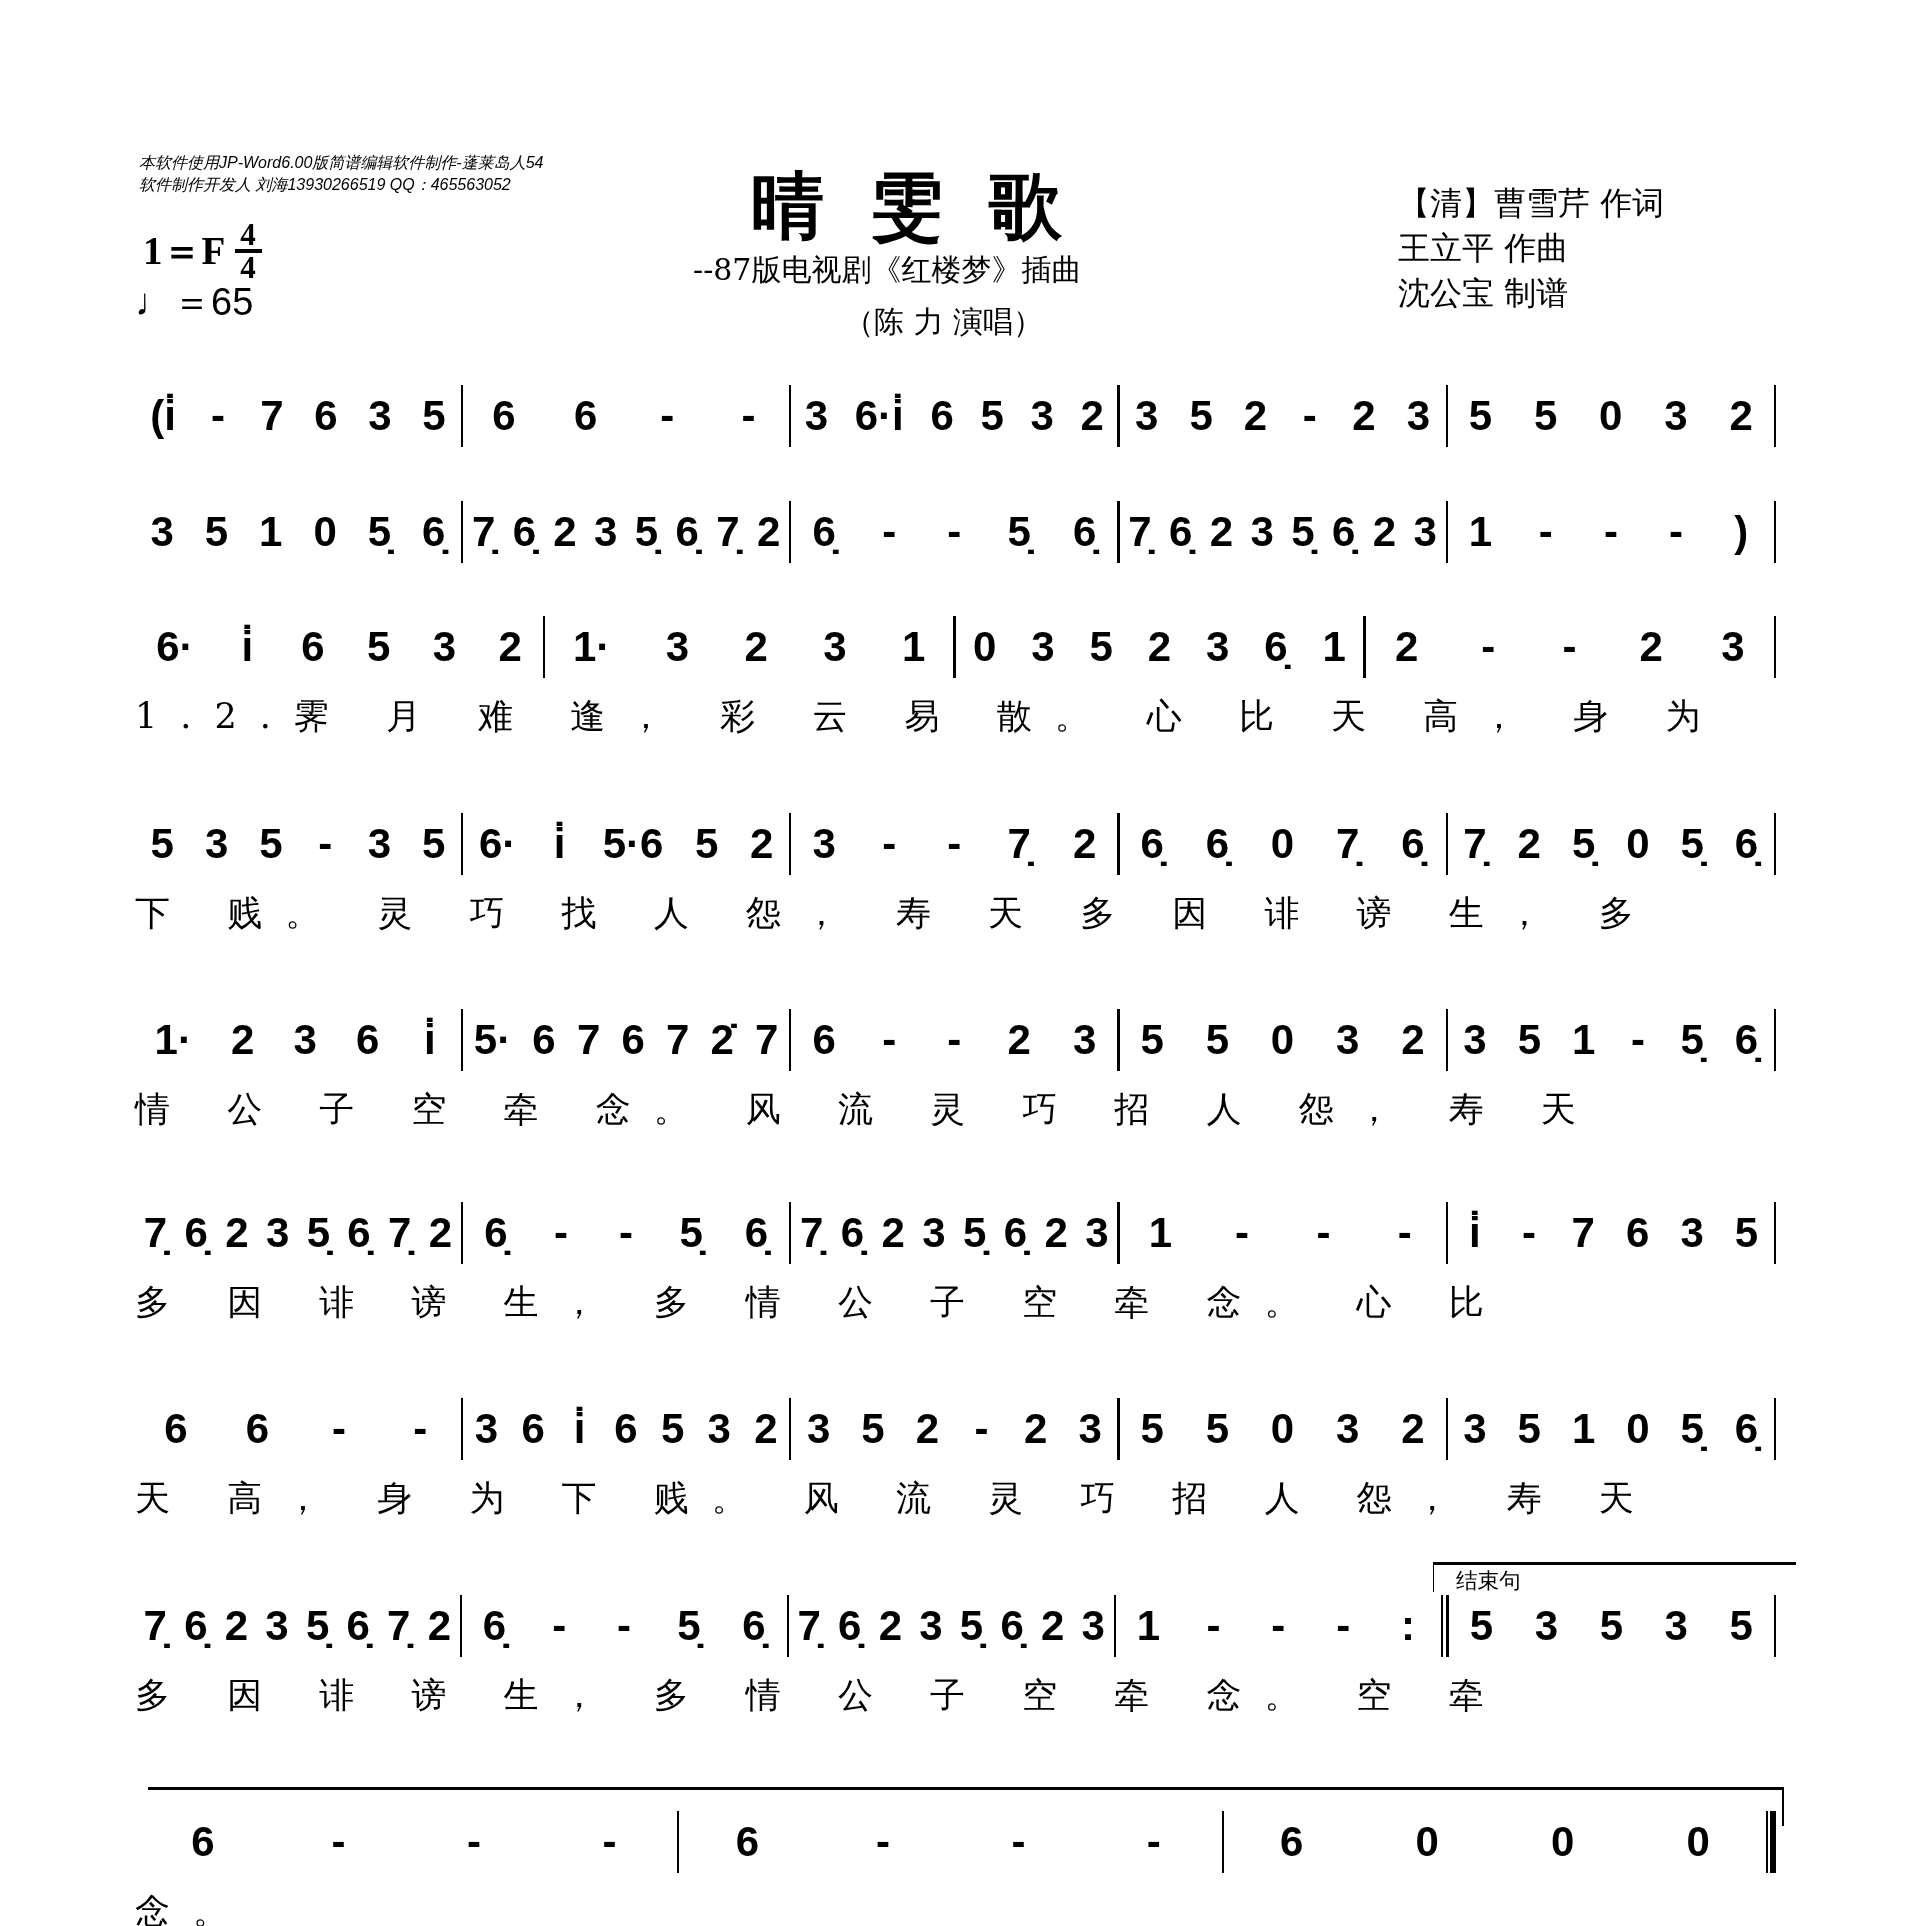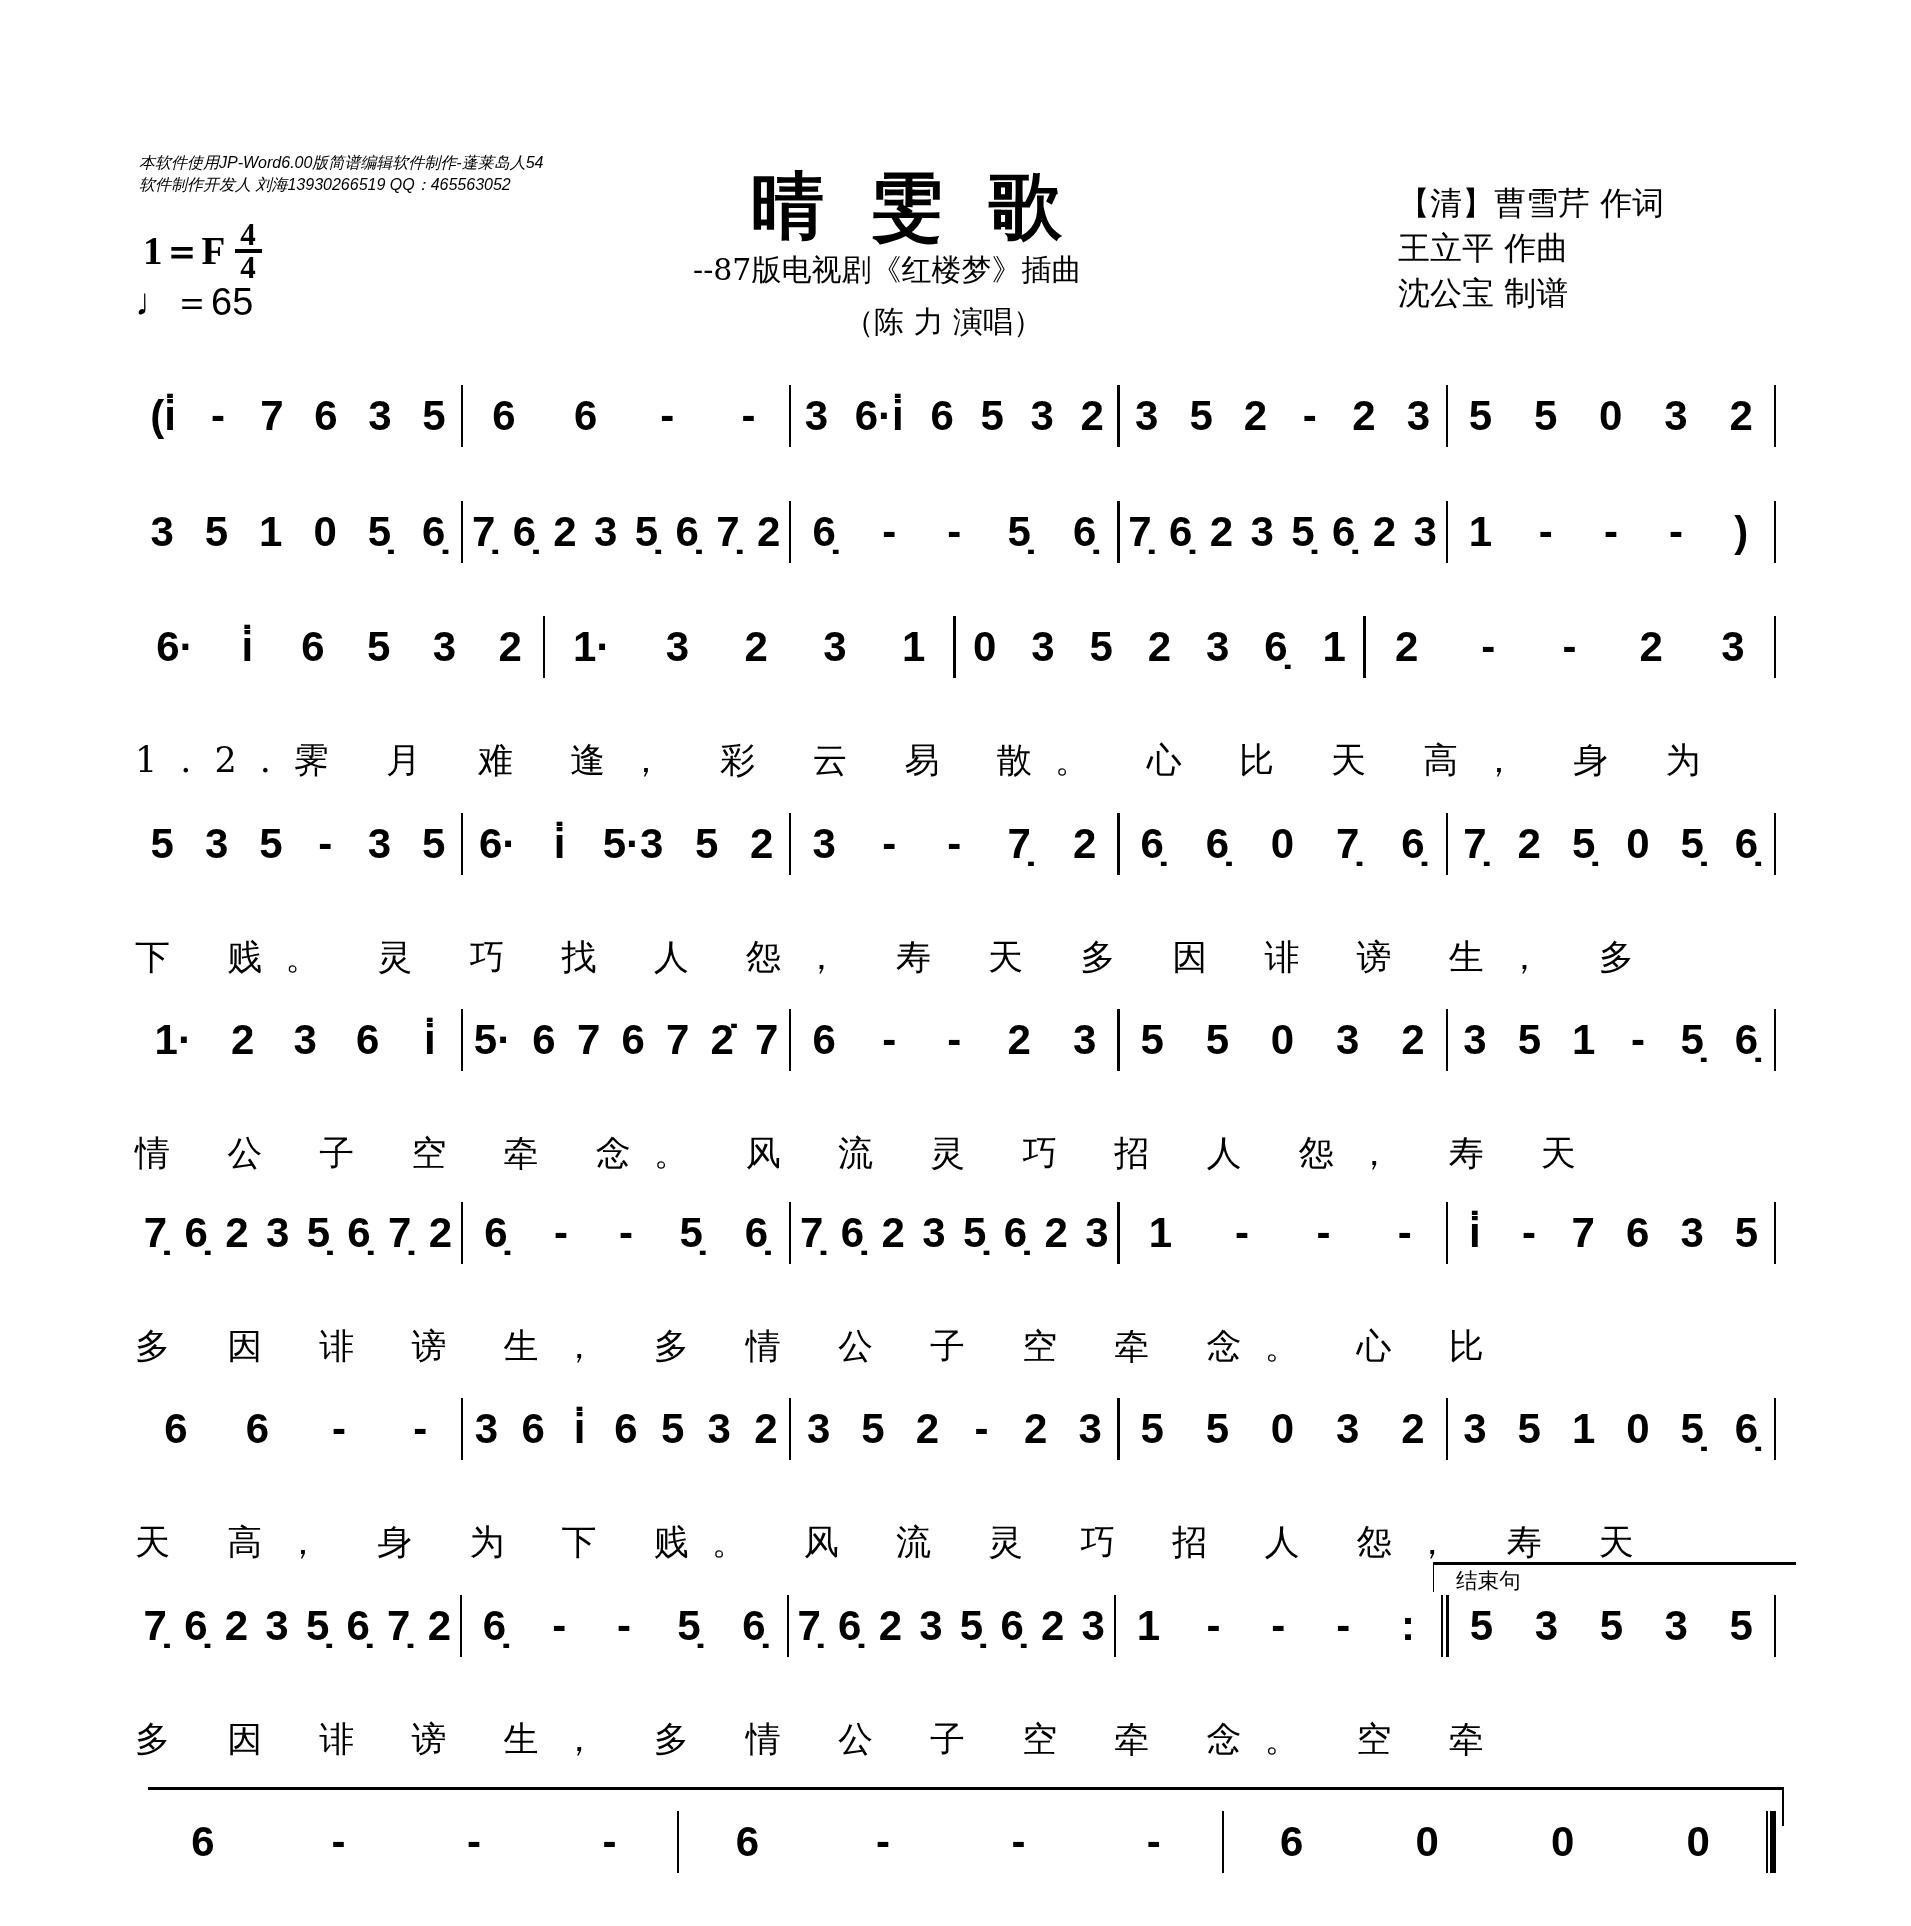--- a/index.html
+++ b/index.html
@@ -16,21 +16,21 @@
   .tempo { left:135px; top:277px; font-size:38px; display:flex; align-items:center; gap:3.9px; }
   .authors { left:1398px; top:181px; font-family:"DejaVu Serif", serif; font-size:32px; line-height:45px; text-align:left; }
   .authors div { white-space:pre; }
 
   .sline { position:absolute; left:135px; width:1641px; height:62px; display:flex; align-items:flex-start; }
   .measure { flex:1; display:flex; justify-content:space-around; align-items:flex-start; position:relative; height:62px; }
   .barline { width:2.3px; background:#000; height:62px; flex:0 0 2.3px; }
   .barline.double { width:8.5px; flex:0 0 8.5px; background:linear-gradient(90deg,#000 0 2.3px,transparent 2.3px 4.6px,#000 4.6px 8.5px); }
   .barline.final { width:10px; flex:0 0 10px; background:linear-gradient(90deg,#000 0 1.9px,transparent 1.9px 4.2px,#000 4.2px 10px); }
   .note { position:relative; font-size:42px; font-weight:bold; line-height:46px; padding-top:7.7px; min-width:23px; text-align:center; }
-  .lyric { position:absolute; left:135px; width:1641px; display:flex; font-family:"DejaVu Serif", serif; font-size:35px;margin-top:44px; }
+  .lyric { position:absolute; left:135px; width:1641px; display:flex; font-family:"DejaVu Serif", serif; font-size:35px; }
   .repeat-bracket { position:absolute; border-top:3.1px solid #000; border-left:1.9px solid #000; }
 </style>
 </head>
 <body>
 
 <div class="abs credit-top">
   <div>本软件使用JP-Word6.00版简谱编辑软件制作-蓬莱岛人54</div>
   <div>软件制作开发人 刘海13930266519 QQ：465563052</div>
 </div>
 
@@ -192,21 +192,21 @@
         <span class="note">3</span>
         <span class="note">5</span>
         <span class="note">-</span>
         <span class="note">3</span>
         <span class="note">5</span>
       </div>
       <div class="barline"></div>
       <div class="measure">
         <span class="note">6·</span>
         <span class="note">i̇</span>
-        <span class="note">5·3</span>
+        <span class="note">5·6</span>
         <span class="note">5</span>
         <span class="note">2</span>
       </div>
       <div class="barline"></div>
       <div class="measure">
         <span class="note">3</span>
         <span class="note">-</span>
         <span class="note">-</span>
         <span class="note">7̣</span>
         <span class="note">2</span>

